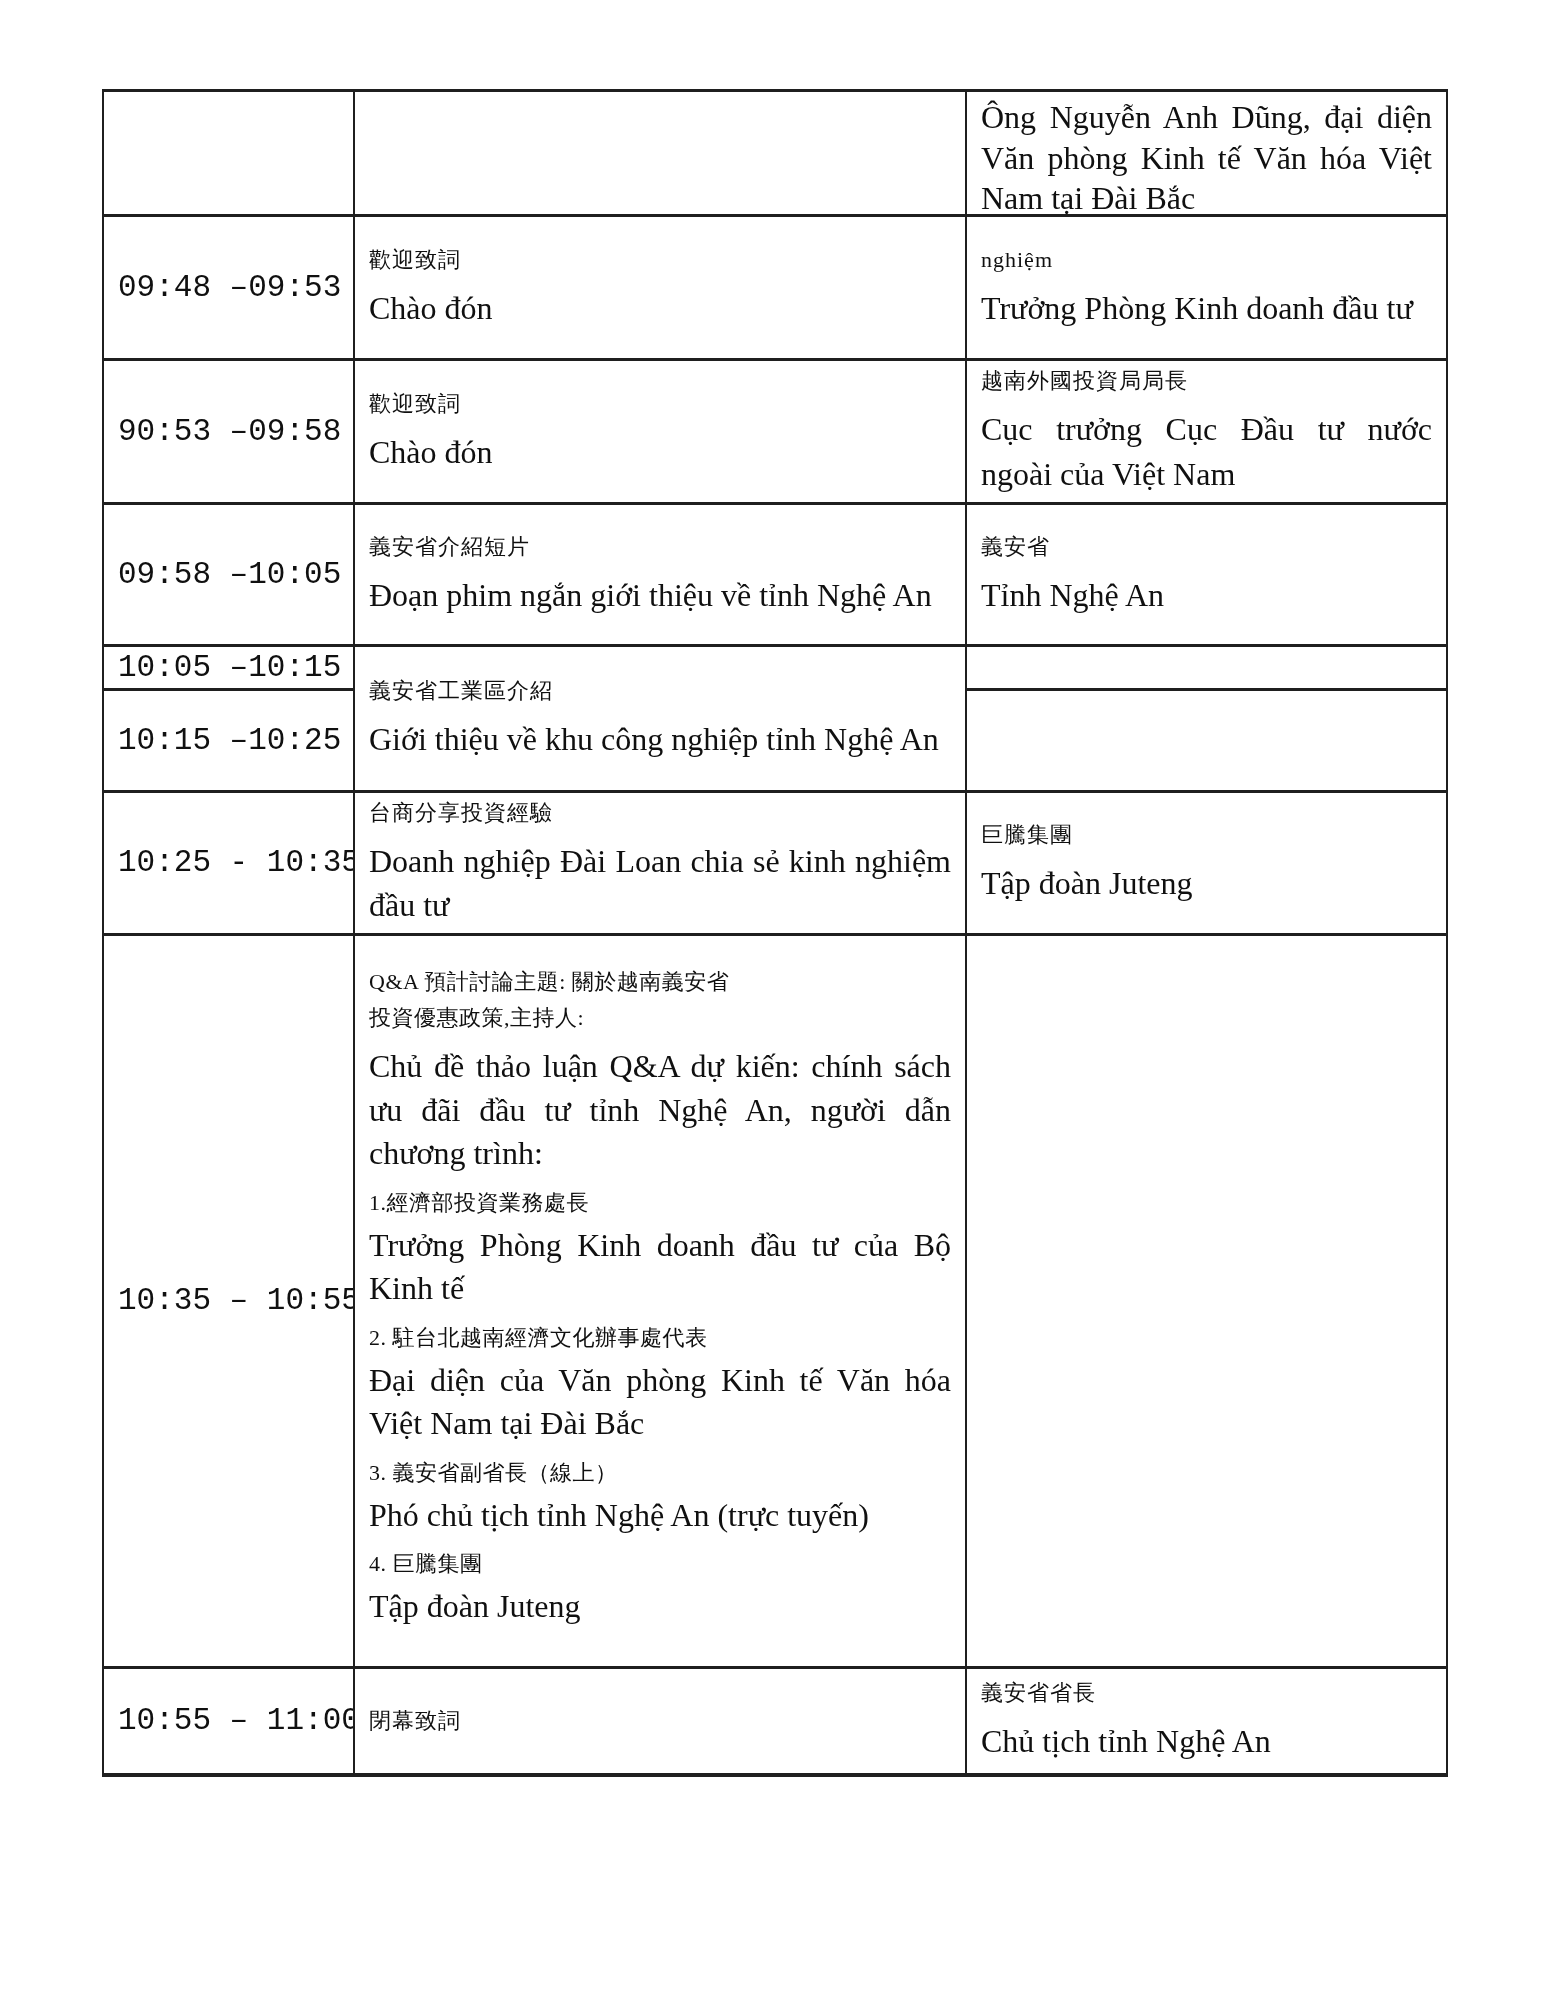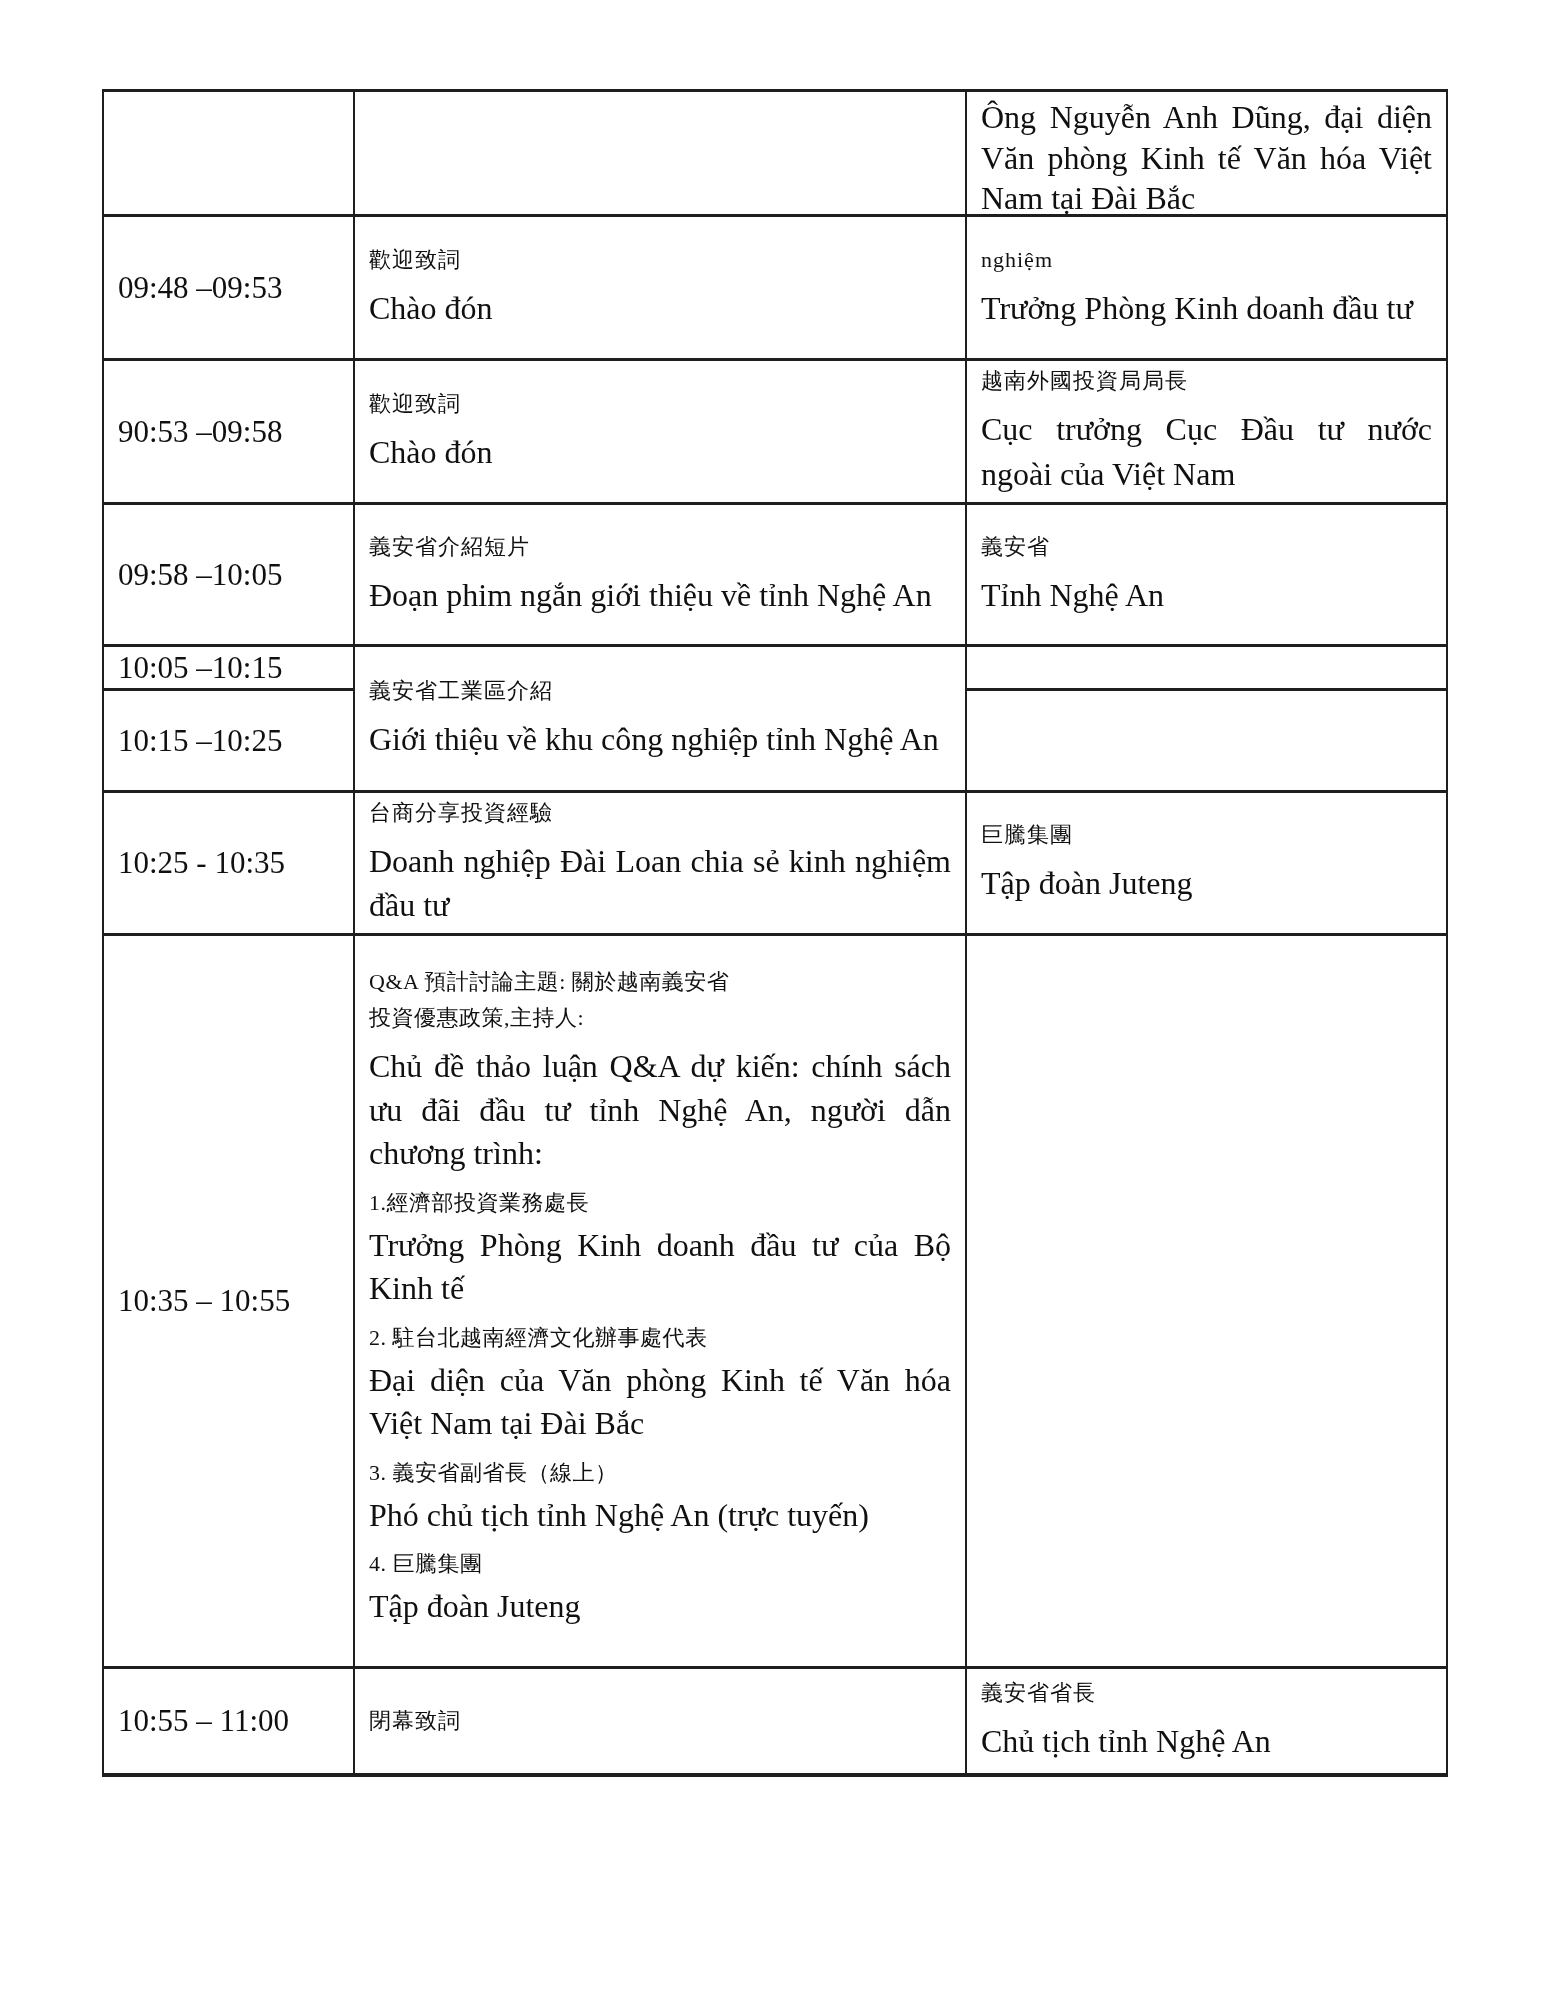--- a/index.html
+++ b/index.html
@@ -25,21 +25,21 @@
     border-bottom: 3px solid #1f1f1f;
     display: flex; flex-direction: column; justify-content: center;
     padding: 4px 14px;
     overflow: hidden;
   }
   .cell.col3 { border-right: none; }
   .cell.lastrow { border-bottom: none; }
   .cell.merged-activity { grid-column: 2; grid-row: 5 / span 2; }
 
   .time {
-    font-size: 31px; line-height: 1.2; white-space: nowrap;
+    font-size: 31px; line-height: 1.2; white-space: nowrap; font-family: Liberation Mono, monospace;
   }
   .zh {
     font-size: 22px; line-height: 1.4; letter-spacing: 1px;
     margin: 0 0 10px 0;
   }
   .zh:last-child { margin-bottom: 0; }
   .vi {
     font-size: 32px; line-height: 1.4; margin: 0;
     text-align: justify; text-align-last: left;
   }

